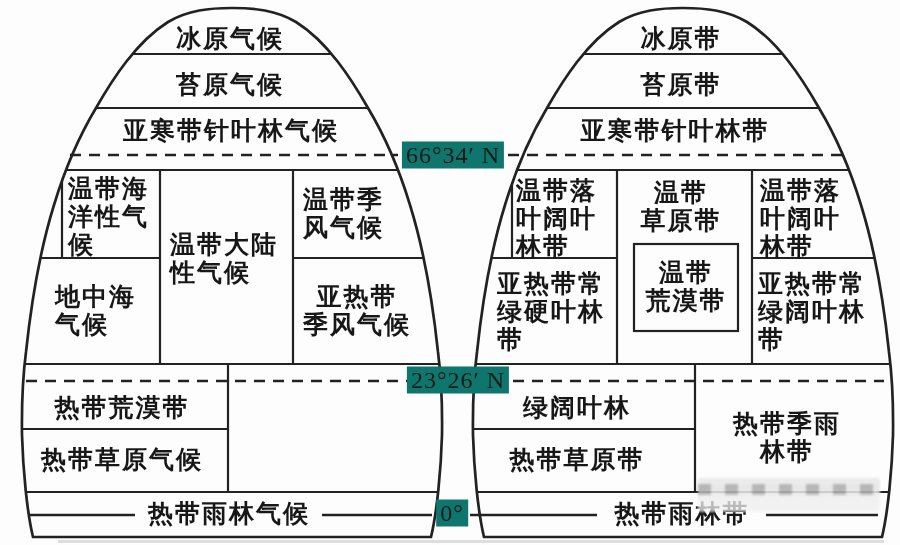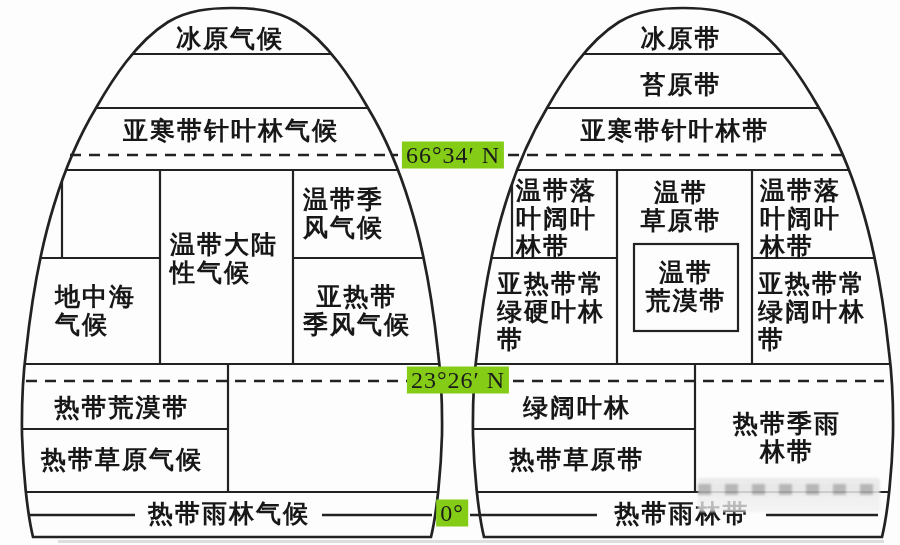--- a/index.html
+++ b/index.html
@@ -19,21 +19,21 @@
     z-index:3;
   }
   .label.center{transform:translate(-50%,-50%);text-align:center;}
   .label.leftal{text-align:left;}
   .lat{
     position:absolute;
     color:#1b1b1b;
     font-weight:500;
     font-size:24px;
     letter-spacing:1px;
-    background:#84cc16;
+    background:#0f766e;
     padding:0 4px;
     transform:translate(-50%,-50%);
     white-space:nowrap;
     z-index:4;
   }
   .watermark{
     position:absolute;left:698px;top:478px;width:182px;height:34px;
     background:
       repeating-linear-gradient(90deg, rgba(95,95,95,.38) 0 13px, rgba(210,210,210,.18) 13px 27px) 0 6px/100% 11px no-repeat,
       linear-gradient(rgba(233,233,233,.93), rgba(240,240,240,.72));
@@ -101,21 +101,25 @@
       <line x1="322" y1="515" x2="432" y2="515"></line>
       <line x1="470" y1="515" x2="597" y2="515"></line>
       <line x1="766" y1="515" x2="878" y2="515"></line>
     </g>
 
     <path fill="none" stroke="#222" stroke-width="2.7" d="M 33 537 C 27 512, 23 470, 22 435 C 21.5 400, 23 375, 26 352 C 31 305, 40 250, 54 205 C 64 172, 78 138, 96 108 C 112 80, 136 42, 168 22 C 188 10, 210 8, 232 8 C 254 8, 276 10, 296 22 C 328 42, 352 80, 368 108 C 386 138, 400 172, 410 205 C 424 250, 433 305, 438 352 C 441 375, 442.5 400, 442 435 C 441 470, 437 512, 431 537 Z"></path>
     <path fill="none" stroke="#222" stroke-width="2.7" transform="translate(451,0)" d="M 33 537 C 27 512, 23 470, 22 435 C 21.5 400, 23 375, 26 352 C 31 305, 40 250, 54 205 C 64 172, 78 138, 96 108 C 112 80, 136 42, 168 22 C 188 10, 210 8, 232 8 C 254 8, 276 10, 296 22 C 328 42, 352 80, 368 108 C 386 138, 400 172, 410 205 C 424 250, 433 305, 438 352 C 441 375, 442.5 400, 442 435 C 441 470, 437 512, 431 537 Z"></path>
   </svg>
 
   <div class="label center" style="left:230px;top:39px">冰原气候</div>
+  <div class="label center" style="left:230px;top:85px">苔原气候</div>
   <div class="label center" style="left:231px;top:131px">亚寒带针叶林气候</div>
+  <div class="label leftal" style="left:68px;top:175px">温带海
+洋性气
+候</div>
   <div class="label leftal" style="left:170px;top:231px">温带大陆
 性气候</div>
   <div class="label leftal" style="left:303px;top:186px">温带季
 风气候</div>
   <div class="label leftal" style="left:55px;top:283px">地中海
 气候</div>
   <div class="label center" style="left:357px;top:311px">亚热带
 季风气候</div>
   <div class="label center" style="left:122px;top:408px">热带荒漠带</div>
   <div class="label center" style="left:122px;top:460px">热带草原气候</div>

